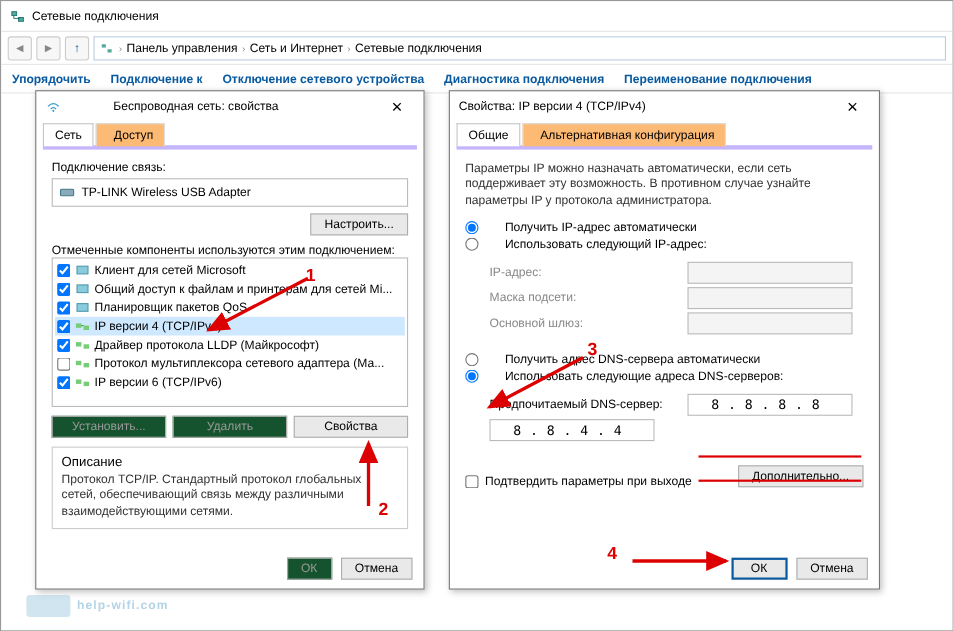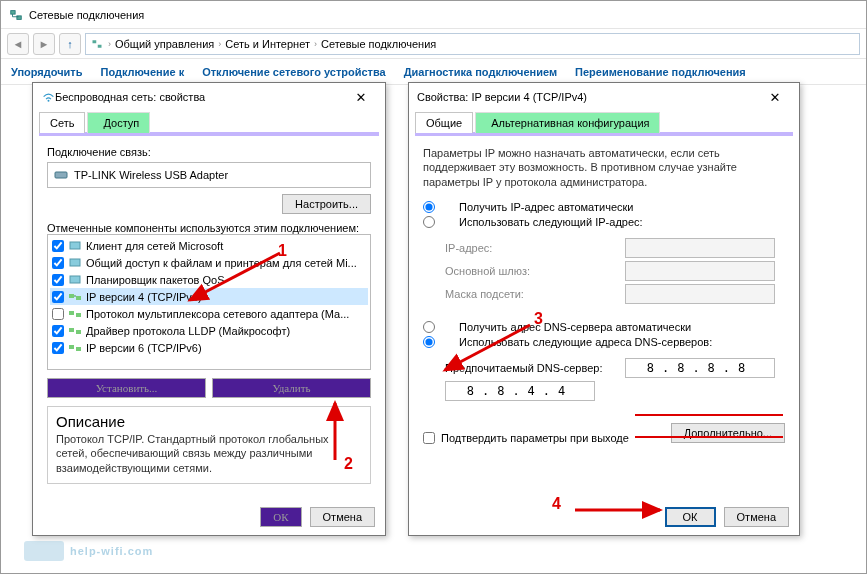--- a/index.html
+++ b/index.html
@@ -9,39 +9,39 @@
   .icon-box { width: 14px; height: 14px; display: inline-flex; align-items: center; justify-content: center; }
   .breadcrumb-bar { height: 30px; display: flex; align-items: center; padding: 0 6px; gap: 4px; border-bottom: 1px solid #e5e5e5; }
   .bc-btn { width: 22px; height: 22px; border: 1px solid #ccc; border-radius: 3px; background: #f7f7f7; display:flex;align-items:center;justify-content:center;color:#888; }
   .bc-path { flex: 1; height: 22px; border: 1px solid #bcd; display: flex; align-items: center; padding: 0 4px; gap: 4px; }
   .bc-sep { color: #888; font-size: 9px; }
   .toolbar { height: 26px; display: flex; align-items: center; gap: 18px; padding: 0 10px; color: #0a5aa0; border-bottom: 1px solid #e5e5e5; }
   .toolbar span { cursor: pointer; font-weight: bold; }
   .dialog { position: absolute; background: #fff; border: 1px solid #777; box-shadow: 2px 2px 6px rgba(0,0,0,0.25); }
   .dlg1 { left: 32px; top: 82px; width: 354px; height: 454px; }
   .dlg2 { left: 408px; top: 82px; width: 392px; height: 454px; }
-  .dlg-title { height: 28px; display: flex; align-items: center; padding: 0 8px; }
+  .dlg-title { height: 28px; display: flex; align-items: center; padding: 0 8px; gap: 48px; }
   .dlg-title .t { flex: 1; }
   .dlg-close { width: 32px; height: 22px; display:flex;align-items:center;justify-content:center; cursor:pointer; font-size:13px; }
   .tabs { display: flex; border-bottom: 4px solid #c4b5fd; margin: 0 6px; }
   .tab { padding: 4px 10px; border: 1px solid #c5c5c5; border-bottom: none; background: #fff; margin-right: 2px; position: relative; top: 1px; }
-  .tab.inactive { background: #86efac; border-color: #ddd; padding-left: 15px; }
+  .tab.inactive { background: #fdba74; border-color: #ddd; padding-left: 15px; }
   .inner { padding: 10px 14px; }
   .field-frame { border: 1px solid #bbb; height: 26px; display: flex; align-items: center; padding: 0 6px; gap: 6px; margin: 4px 0 6px; }
   .btn { border: 1px solid #adadad; background: #e9e9e9; padding: 3px 12px; cursor: pointer; }
   .btn.hl { border: 2px solid #0a5aa0; padding: 2px 16px; }
-  .btn:disabled, .btn.dis { color: #999; background: #4c1d95; font-family: Liberation Serif, serif; }
+  .btn:disabled, .btn.dis { color: #999; background: #14532d; }
   .listbox { border: 1px solid #bbb; height: 136px; overflow: auto; padding: 2px; }
   .li-row { display: flex; align-items: center; gap: 4px; height: 17px; padding: 0 2px; }
   .li-row.sel { background: #cde8ff; }
   input[type=checkbox] { width: 12px; height: 12px; }
   .mini-icon { width: 14px; height: 12px; display:inline-block; }
   .btn-row { display: flex; gap: 6px; margin: 8px 0; }
   .groupbox { border: 1px solid #ccc; padding: 6px 8px 8px; margin-top: 6px; }
-  .group-label { font-size: 15px; margin-bottom: 2px; }
+  .group-label { font-size: 12px; margin-bottom: 2px; }
   .desc { font-size: 11px; color: #333; line-height: 1.3; }
   .dlg-footer { position: absolute; bottom: 8px; right: 10px; display: flex; gap: 8px; }
   .radio-row { display: flex; align-items: center; gap: 24px; margin: 3px 0; }
   .radio-row input[type=radio] { width: 12px; height: 12px; }
   .ip-sec { padding: 4px 0 4px 22px; }
   .ip-line { display: flex; align-items: center; margin: 3px 0; }
   .ip-label { width: 180px; color: #888; }
   .ip-label.en { color: #000; }
   .ip-input { width: 150px; height: 20px; border: 1px solid #bbb; text-align: center; letter-spacing: 8px; font-family: monospace; font-size: 12px; padding-top:1px; }
   .ip-input:disabled { background: #f4f4f4; }
@@ -71,32 +71,32 @@
     <div class="bc-btn">►</div>
     <div class="bc-btn" style="color:#0a5aa0">↑</div>
     <div class="bc-path">
       <span class="icon-box">
           <svg viewBox="0 0 16 16" width="12" height="12">
             <rect x="2" y="3" width="5" height="4" fill="#5a9"></rect>
             <rect x="9" y="9" width="5" height="4" fill="#5a9"></rect>
           </svg>
         </span>
       <span class="bc-sep">›</span>
-      <span>Общий управления</span>
+      <span>Панель управления</span>
       <span class="bc-sep">›</span>
       <span>Сеть и Интернет</span>
       <span class="bc-sep">›</span>
       <span>Сетевые подключения</span>
     </div>
   </div>
   <div class="toolbar">
     <span>Упорядочить</span>
     <span>Подключение к</span>
     <span>Отключение сетевого устройства</span>
-    <span>Диагностика подключением</span>
+    <span>Диагностика подключения</span>
     <span>Переименование подключения</span>
   </div>
 </div>
 
 <div class="dialog dlg1">
   <div class="dlg-title">
     <span class="icon-box">
         <svg viewBox="0 0 16 16" width="13" height="13">
           <path d="M2 7 Q8 1 14 7" stroke="#39c" fill="none" stroke-width="1.5"></path>
           <path d="M5 10 Q8 7 11 10" stroke="#39c" fill="none" stroke-width="1.5"></path>
@@ -147,47 +147,48 @@
       <div class="li-row sel">
           <input type="checkbox" checked="" style="">
           <span class="mini-icon"><svg width="14" height="12">
               <rect x="1" y="3" width="5" height="4" fill="#7c7"></rect>
               <rect x="8" y="5" width="5" height="4" fill="#7c7"></rect>
               <path d="M6 5h2" stroke="#494"></path>
             </svg></span>
           <span>IP версии 4 (TCP/IPv4)</span>
         </div>
       <div class="li-row">
-          <input type="checkbox" style="">
+          <input type="checkbox" checked="" style="">
           <span class="mini-icon"><svg width="14" height="12">
               <rect x="1" y="3" width="5" height="4" fill="#7c7"></rect>
               <rect x="8" y="5" width="5" height="4" fill="#7c7"></rect>
             </svg></span>
-          <span>Протокол мультиплексора сетевого адаптера (Ма...</span>
-        </div>
-      <div class="li-row">
-          <input type="checkbox" checked="" style="">
+          <span>Драйвер протокола LLDP (Майкрософт)</span>
+        </div>
+      <div class="li-row">
+          <input type="checkbox" style="">
           <span class="mini-icon"><svg width="14" height="12">
               <rect x="1" y="3" width="5" height="4" fill="#7c7"></rect>
               <rect x="8" y="5" width="5" height="4" fill="#7c7"></rect>
             </svg></span>
-          <span>Драйвер протокола LLDP (Майкрософт)</span>
+          <span>Протокол мультиплексора сетевого адаптера (Ма...</span>
         </div>
       <div class="li-row">
           <input type="checkbox" checked="" style="">
           <span class="mini-icon"><svg width="14" height="12">
               <rect x="1" y="3" width="5" height="4" fill="#7c7"></rect>
               <rect x="8" y="5" width="5" height="4" fill="#7c7"></rect>
             </svg></span>
           <span>IP версии 6 (TCP/IPv6)</span>
         </div>
     </div>
     <div class="btn-row">
       <button class="btn dis" style="flex:1">Установить...</button>
       <button class="btn dis" style="flex:1">Удалить</button>
+      <button class="btn" style="flex:1">Свойства</button>
     </div>
     <div class="groupbox">
       <div class="group-label">Описание</div>
       <div class="desc">Протокол TCP/IP. Стандартный протокол глобальных сетей, обеспечивающий связь между различными взаимодействующими сетями.</div>
     </div>
   </div>
   <div class="dlg-footer">
     <button class="btn dis">ОК</button>
     <button class="btn">Отмена</button>
   </div>
@@ -212,25 +213,25 @@
     <div class="radio-row">
         <input type="radio" name="ip" style="">
         <span>Использовать следующий IP-адрес:</span>
       </div>
     <div class="ip-sec">
       <div class="ip-line">
           <span class="ip-label">IP-адрес:</span>
           <input class="ip-input" disabled="" style="">
         </div>
       <div class="ip-line">
+          <span class="ip-label">Маска подсети:</span>
+          <input class="ip-input" disabled="" style="">
+        </div>
+      <div class="ip-line">
           <span class="ip-label">Основной шлюз:</span>
-          <input class="ip-input" disabled="" style="">
-        </div>
-      <div class="ip-line">
-          <span class="ip-label">Маска подсети:</span>
           <input class="ip-input" disabled="" style="">
         </div>
     </div>
 
     <div class="radio-row" style="margin-top:10px">
         <input type="radio" name="dns" style="">
         <span>Получить адрес DNS-сервера автоматически</span>
       </div>
     <div class="radio-row">
         <input type="radio" name="dns" checked="" style="">

